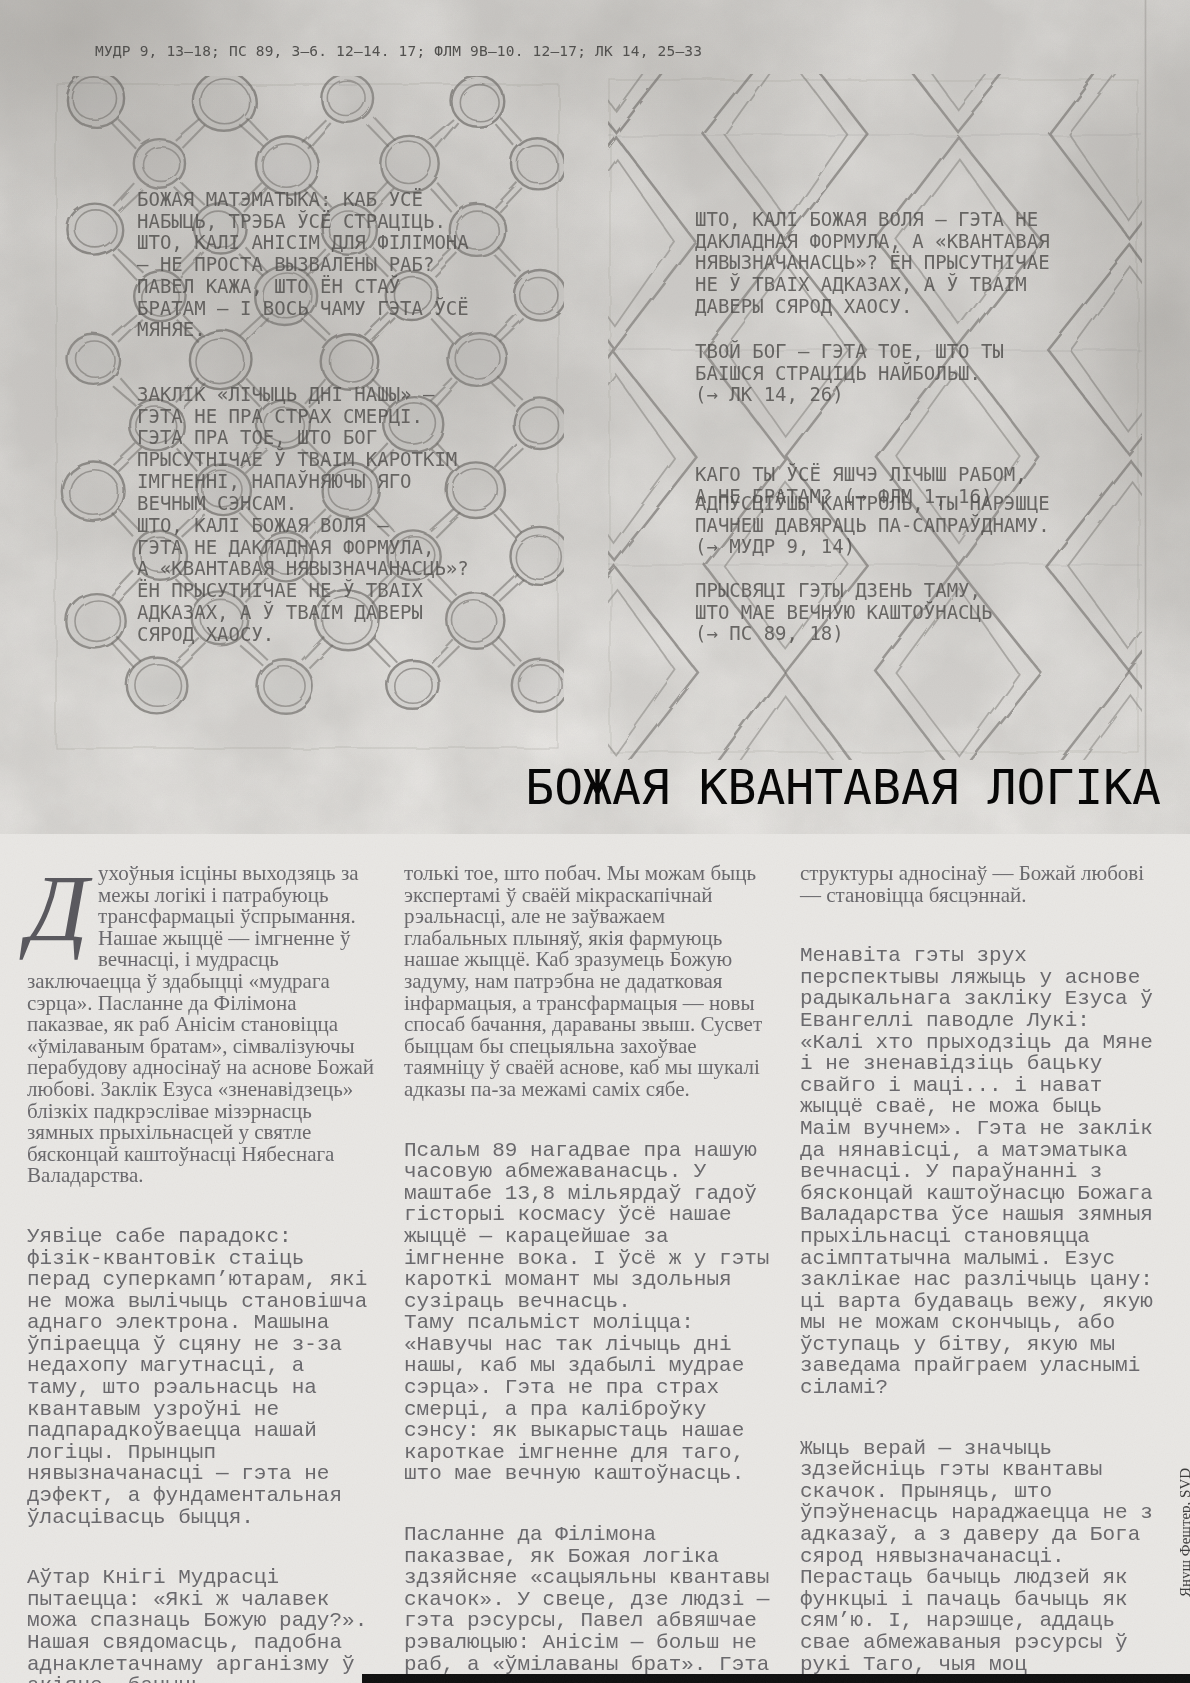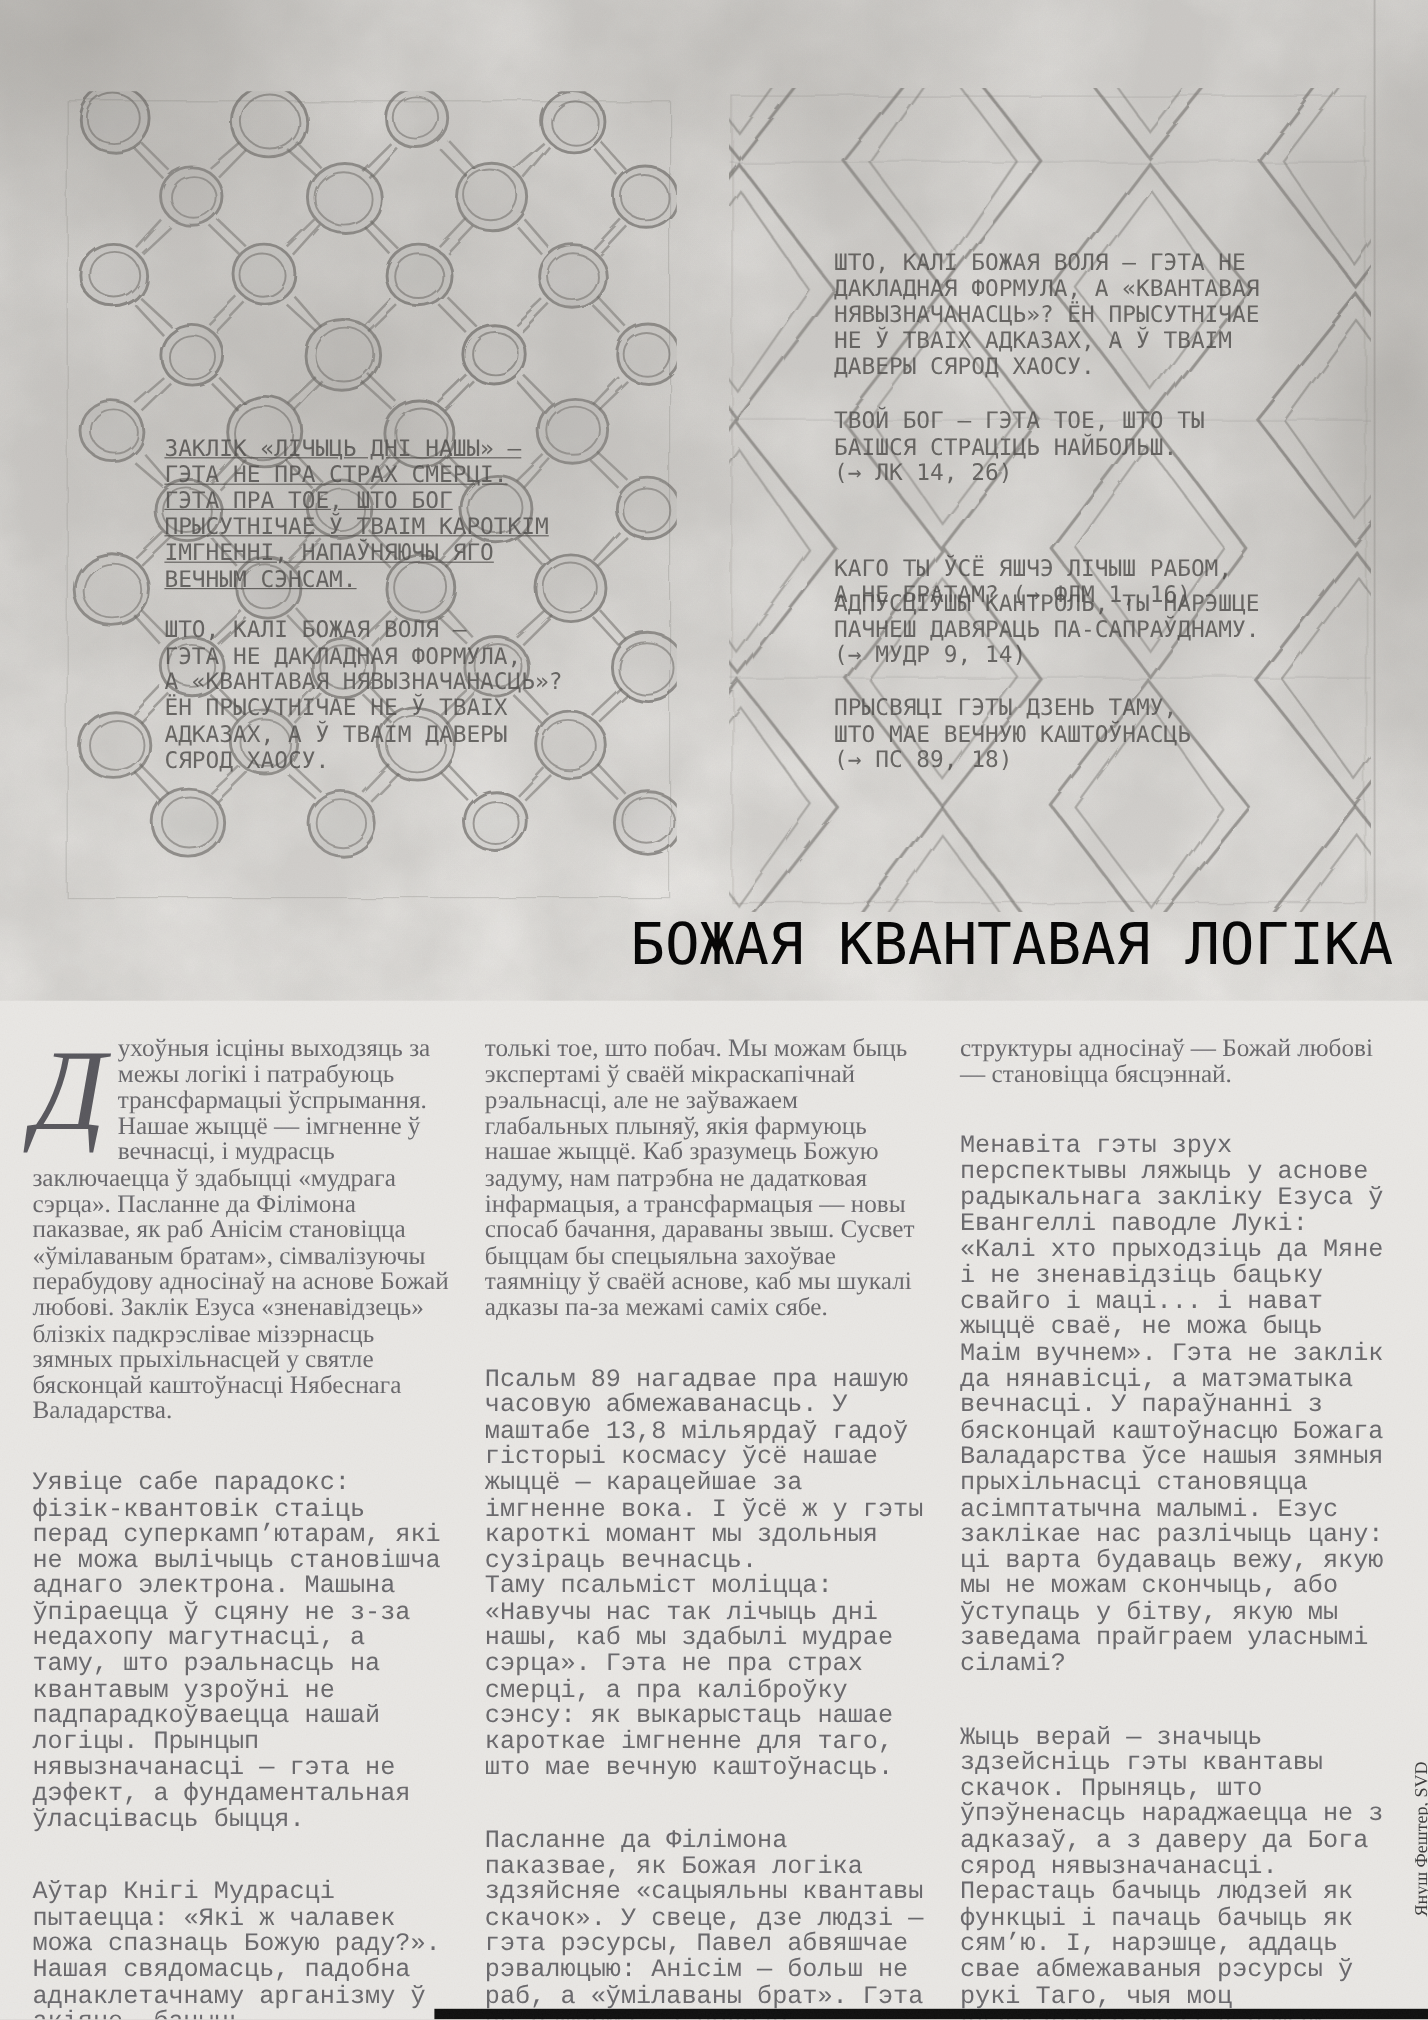--- a/index.html
+++ b/index.html
@@ -21,21 +21,21 @@
   #diamond-svg{left:608px;top:74px;}
   .mottle,.grain{position:absolute;pointer-events:none;}
   .mottle{left:0;top:0;width:1190px;height:834px;opacity:.30;}
   .grain{left:0;top:0;width:1190px;height:1683px;opacity:.07;}
 
   
   .refs{position:absolute;left:95px;top:43px;font:14.5px/1.2 "DejaVu Sans Mono",monospace;
     color:#4e4d4b;letter-spacing:.2px;white-space:pre;}
   .sketch-note{position:absolute;font:19px/21.7px "DejaVu Sans Mono",monospace;
     color:#4c4a48;white-space:pre;opacity:.82;}
-  .n-l1{left:137px;top:189px;} .n-l2{left:137px;top:364px;text-decoration:underline;} .n-l3{left:137px;top:515px;}
+  .n-l1{left:137px;top:189px;} .n-l2{left:137px;top:384px;} .n-l3{left:137px;top:515px;}
   .n-r1{left:695px;top:209px;} .n-r2{left:695px;top:341px;} .n-r3{left:695px;top:427px;margin-top:37px;}
   .n-r4{left:695px;top:493px;} .n-r5{left:695px;top:580px;}
   .headline{position:absolute;right:29px;top:763px;font:48px/1.04 "DejaVu Sans Mono",monospace;
     color:#000000;white-space:nowrap;}
 
   
   .col{position:absolute;top:863px;font:21px/21.6px "Liberation Serif",serif;color:#69686c;}
   .c1{left:27px;width:352px;} .c2{left:404px;width:366px;} .c3{left:800px;width:354px;}
   .col p{margin:0;white-space:pre-line;}
   .col p + p{margin-top:39px;font-family:Liberation Mono, monospace;}
@@ -322,21 +322,29 @@
   <svg class="mottle">
     <defs>
       <filter id="mot">
         <feTurbulence type="fractalNoise" baseFrequency="0.009" numOctaves="5" seed="3"></feTurbulence>
         <feColorMatrix type="matrix" values="0 0 0 0 0.36  0 0 0 0 0.35  0 0 0 0 0.33  0.9 0.9 0.9 0 -0.7"></feColorMatrix>
       </filter>
     </defs>
     <rect width="1190" height="834" filter="url(#mot)"></rect>
   </svg>
 
-
+  <div class="refs">МУДР 9, 13–18; ПС 89, 3–6. 12–14. 17; ФЛМ 9В–10. 12–17; ЛК 14, 25–33</div>
+
+  <div class="sketch-note n-l1">БОЖАЯ МАТЭМАТЫКА: КАБ УСЁ
+НАБЫЦЬ, ТРЭБА ЎСЁ СТРАЦІЦЬ.
+ШТО, КАЛІ АНІСІМ ДЛЯ ФІЛІМОНА
+— НЕ ПРОСТА ВЫЗВАЛЕНЫ РАБ?
+ПАВЕЛ КАЖА, ШТО ЁН СТАЎ
+БРАТАМ — І ВОСЬ ЧАМУ ГЭТА ЎСЁ
+МЯНЯЕ.</div>
   <div class="sketch-note n-l2">ЗАКЛІК «ЛІЧЫЦЬ ДНІ НАШЫ» —
 ГЭТА НЕ ПРА СТРАХ СМЕРЦІ.
 ГЭТА ПРА ТОЕ, ШТО БОГ
 ПРЫСУТНІЧАЕ Ў ТВАІМ КАРОТКІМ
 ІМГНЕННІ, НАПАЎНЯЮЧЫ ЯГО
 ВЕЧНЫМ СЭНСАМ.</div>
   <div class="sketch-note n-l3">ШТО, КАЛІ БОЖАЯ ВОЛЯ —
 ГЭТА НЕ ДАКЛАДНАЯ ФОРМУЛА,
 А «КВАНТАВАЯ НЯВЫЗНАЧАНАСЦЬ»?
 ЁН ПРЫСУТНІЧАЕ НЕ Ў ТВАІХ

